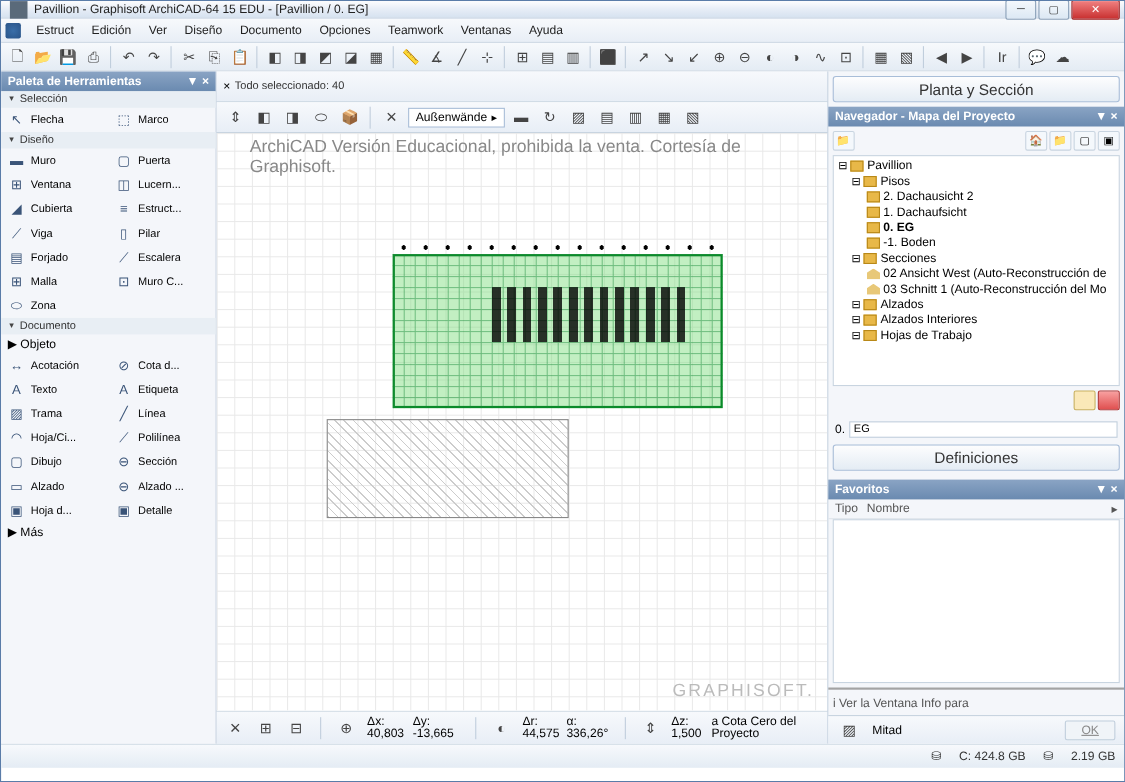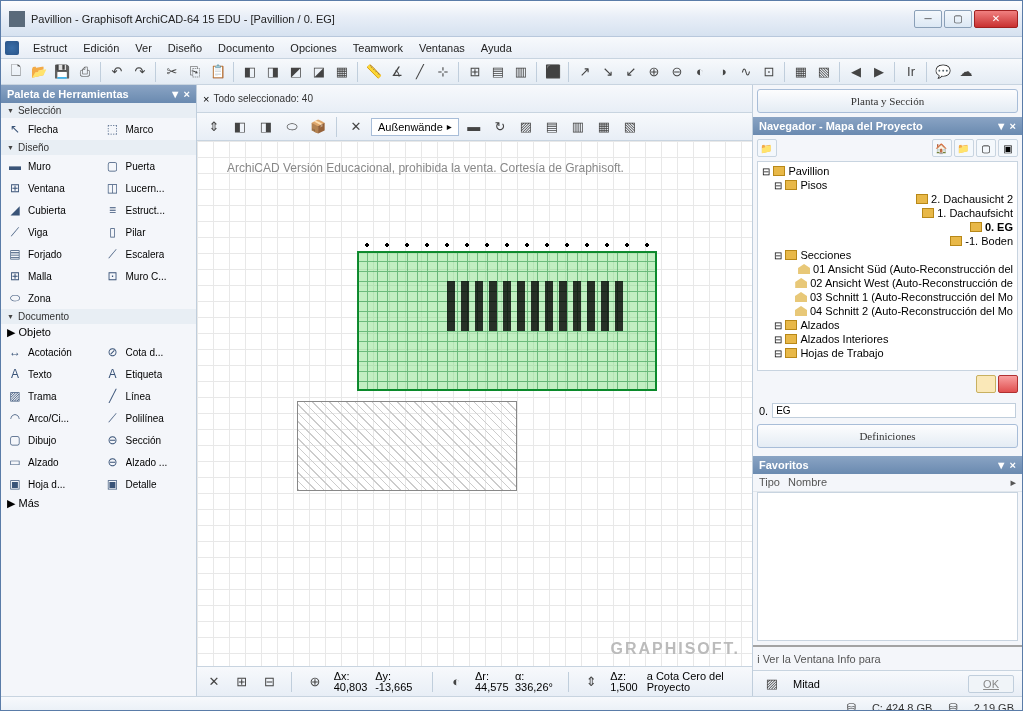--- a/index.html
+++ b/index.html
@@ -1,17 +1,17 @@
 <!DOCTYPE html>
 <html><head>
 <meta charset="utf-8">
 <style>
 * { box-sizing: border-box; margin: 0; padding: 0; font-family: "Segoe UI", Tahoma, sans-serif; font-size: 11px; }
 body { background: #fff; width: 1023px; height: 711px; overflow: hidden; border: 1px solid #5a7ca8; }
-.titlebar { height: 36px; background: linear-gradient(#fdfdfe,#e8eef7 45%,#d6e2f0); display: flex; align-items: center; padding: 0 4px 0 8px; border-bottom: 1px solid #b8c8dc; }
+.titlebar { height: 16px; background: linear-gradient(#fdfdfe,#e8eef7 45%,#d6e2f0); display: flex; align-items: center; padding: 0 4px 0 8px; border-bottom: 1px solid #b8c8dc; }
 .titlebar .icon { width: 16px; height: 16px; background: #5a6a7a; margin-right: 6px; }
 .titlebar .title { flex: 1; color: #222; }
 .winbtns { display: flex; gap: 2px; }
 .winbtn { width: 28px; height: 18px; border: 1px solid #8aa0b8; border-radius: 2px; background: linear-gradient(#f4f8fc,#dce8f4); display: flex; align-items: center; justify-content: center; font-size: 10px; color: #333; }
 .winbtn.close { background: linear-gradient(#f08080,#c83030); color: #fff; border-color: #a02020; width: 44px; }
 .menubar { height: 22px; background: linear-gradient(#f7f9fc,#e8eef6); display: flex; align-items: center; padding: 0 4px; border-bottom: 1px solid #c8d4e0; gap: 2px; }
 .menubar .doticon { width: 14px; height: 14px; background: radial-gradient(circle, #3a6ea8, #2a5488); border-radius: 2px; margin-right: 4px; }
 .menuitem { padding: 2px 8px; color: #222; cursor: default; }
 .toolbar { height: 26px; background: linear-gradient(#f7f9fc,#e4ecf4); display: flex; align-items: center; padding: 0 4px; border-bottom: 1px solid #c8d4e0; gap: 1px; }
 .tbtn { width: 22px; height: 22px; border: 1px solid transparent; display: flex; align-items: center; justify-content: center; font-size: 13px; color: #444; border-radius: 2px; cursor: default; }
@@ -24,38 +24,38 @@
 .sechdr::before { content: "▼"; font-size: 7px; margin-right: 4px; color: #444; }
 .toolgrid { display: grid; grid-template-columns: 1fr 1fr; }
 .toolcell { display: flex; align-items: center; gap: 4px; padding: 2px 4px; border: 1px solid transparent; cursor: default; min-height: 20px; }
 .toolcell .ticon { width: 18px; height: 16px; display: flex; align-items: center; justify-content: center; font-size: 12px; color: #3a5478; flex-shrink: 0; }
 .toolcell .tlabel { white-space: nowrap; overflow: hidden; text-overflow: ellipsis; font-size: 10px; }
 .center { flex: 1; display: flex; flex-direction: column; position: relative; }
 .infobar { height: 28px; background: linear-gradient(#f7f9fc,#e8eef6); border-bottom: 1px solid #c8d4e0; display: flex; align-items: center; padding: 0 6px; gap: 4px; }
 .infobar .lbl { font-size: 10px; color: #333; }
 .canvas { flex: 1; position: relative; background: #fff; overflow: hidden; }
 .grid { position: absolute; inset: 0; background-image: linear-gradient(#e8e8e8 1px, transparent 1px), linear-gradient(90deg, #e8e8e8 1px, transparent 1px); background-size: 16px 16px; }
-.watermark { position: absolute; top: 20px; left: 30px; font-size: 12px; color: #888; }
-.logo { position: absolute; right: 12px; bottom: 8px; font-size: 16px; color: #bbb; letter-spacing: 2px; font-weight: 700; }
+.watermark { position: absolute; top: 4px; left: 30px; font-size: 16px; color: #888; }
+.logo { position: absolute; right: 12px; bottom: 8px; font-size: 16px; color: #bbb; letter-spacing: 2px; font-weight: 400; }
 .plan { position: absolute; left: 100px; top: 110px; width: 360px; height: 320px; }
 .greenbox { position: absolute; left: 60px; top: 0; width: 300px; height: 140px; background: rgba(120,220,120,0.45); border: 2px solid #0a8a2a; }
 .greengrid { position: absolute; left: 60px; top: 0; width: 300px; height: 140px; background-image: linear-gradient(#1a8a3a 1px, transparent 1px), linear-gradient(90deg, #1a8a3a 1px, transparent 1px); background-size: 10px 10px; opacity: 0.5; }
 .hatchbox { position: absolute; left: 0; top: 150px; width: 220px; height: 90px; border: 1px solid #888; background: repeating-linear-gradient(45deg, #ccc 0 1px, transparent 1px 6px); }
 .black-shapes { position: absolute; left: 150px; top: 30px; width: 180px; height: 50px; background: repeating-linear-gradient(90deg, #000 0 8px, transparent 8px 14px); opacity: 0.8; }
 .dots-row { position: absolute; left: 60px; top: -10px; width: 300px; height: 8px; background: radial-gradient(circle, #000 2px, transparent 2px); background-size: 20px 8px; }
 .rightpanel { width: 270px; background: #f4f6fa; border-left: 1px solid #c0cedc; display: flex; flex-direction: column; }
-.bigbtn { margin: 4px; height: 24px; background: linear-gradient(#fdfdfe,#e4ecf4); border: 1px solid #a8bdd8; border-radius: 3px; display: flex; align-items: center; justify-content: center; font-size: 11px; color: #333; font-family: Liberation Serif, serif; }
+.bigbtn { margin: 4px; height: 24px; background: linear-gradient(#fdfdfe,#e4ecf4); border: 1px solid #a8bdd8; border-radius: 3px; display: flex; align-items: center; justify-content: center; font-size: 14px; color: #333; }
 .navtoolbar { display: flex; gap: 4px; padding: 4px; justify-content: space-between; }
 .navtoolbar .navbtn { width: 20px; height: 18px; border: 1px solid #c8d4e0; background: #f4f8fc; border-radius: 2px; display: flex; align-items: center; justify-content: center; font-size: 10px; }
 .tree { flex: 0 0 auto; background: #fff; border: 1px solid #c8d4e0; margin: 0 4px; height: 210px; overflow: auto; padding: 2px; }
 .treeitem { display: flex; align-items: center; gap: 3px; padding: 1px 2px; font-size: 10px; cursor: default; white-space: nowrap; }
 .treeitem .fold { width: 12px; height: 10px; background: #e8b848; border: 1px solid #b88818; }
 .treeitem .fold.house { background: #e8c878; clip-path: polygon(50% 0, 100% 40%, 100% 100%, 0 100%, 0 40%); border: none; }
 .treeitem.bold { font-weight: bold; }
-.ind1 { padding-left: 14px; } .ind2 { padding-left: 28px; justify-content: flex-end; }
+.ind1 { padding-left: 14px; } .ind2 { padding-left: 28px; }
 .propsec { margin: 4px; }
 .proprow { display: flex; gap: 4px; padding: 2px; align-items: center; }
 .proprow input { flex: 1; border: 1px solid #c0cedc; padding: 1px 3px; font-size: 10px; background: #fff; }
 .favbox { flex: 1; background: #fff; border: 1px solid #c8d4e0; margin: 0 4px 4px; }
 .favhdr { display: flex; padding: 2px 6px; font-size: 10px; color: #555; border-bottom: 1px solid #e0e6ec; gap: 8px; }
 .statusbar { height: 22px; background: linear-gradient(#f7f9fc,#e4ecf4); border-top: 1px solid #c8d4e0; display: flex; align-items: center; padding: 0 8px; gap: 16px; font-size: 10px; color: #333; justify-content: flex-end; }
 .coordbar { height: 30px; background: linear-gradient(#f7f9fc,#e8eef6); border-top: 1px solid #c8d4e0; display: flex; align-items: center; padding: 0 8px; gap: 10px; font-size: 10px; }
 .coordgroup { display: flex; flex-direction: row; line-height: 11px; }
 .okbtn { margin-left: auto; padding: 2px 14px; border: 1px solid #c0cedc; background: #f0f4f8; border-radius: 2px; color: #888; text-decoration: underline; }
 .dropdown { border: 1px solid #a8bdd8; background: #fff; padding: 2px 6px; font-size: 10px; display: flex; align-items: center; gap: 4px; }
@@ -241,21 +241,21 @@
         <div class="toolcell">
           <span class="ticon">▨</span>
           <span class="tlabel">Trama</span>
         </div>
         <div class="toolcell">
           <span class="ticon">╱</span>
           <span class="tlabel">Línea</span>
         </div>
         <div class="toolcell">
           <span class="ticon">◠</span>
-          <span class="tlabel">Arco/Ci...</span>
+          <span class="tlabel">Hoja/Ci...</span>
         </div>
         <div class="toolcell">
           <span class="ticon">⟋</span>
           <span class="tlabel">Polilínea</span>
         </div>
         <div class="toolcell">
           <span class="ticon">▢</span>
           <span class="tlabel">Dibujo</span>
         </div>
         <div class="toolcell">
@@ -374,33 +374,25 @@
           <span class="fold "></span>
           <span>0. EG</span>
         </div>
         <div class="treeitem ind2">
           <span class="fold "></span>
           <span>-1. Boden</span>
         </div>
         <div class="treeitem ind1">⊟ <span class="fold "></span><span>Secciones</span></div>
         <div class="treeitem ind2">
           <span class="fold house"></span>
-          <span>01 Ansicht Süd (Auto-Reconstrucción del</span>
-        </div>
-        <div class="treeitem ind2">
-          <span class="fold house"></span>
           <span>02 Ansicht West  (Auto-Reconstrucción de</span>
         </div>
         <div class="treeitem ind2">
           <span class="fold house"></span>
           <span>03 Schnitt 1 (Auto-Reconstrucción del Mo</span>
-        </div>
-        <div class="treeitem ind2">
-          <span class="fold house"></span>
-          <span>04 Schnitt 2 (Auto-Reconstrucción del Mo</span>
         </div>
         <div class="treeitem ind1">⊟ <span class="fold "></span><span>Alzados</span></div>
         <div class="treeitem ind1">⊟ <span class="fold "></span><span>Alzados Interiores</span></div>
         <div class="treeitem ind1">⊟ <span class="fold "></span><span>Hojas de Trabajo</span></div>
       </div>
     <div class="rbtns">
       <div class="rb"></div>
       <div class="rb red"></div>
     </div>
     <div class="propsec">

